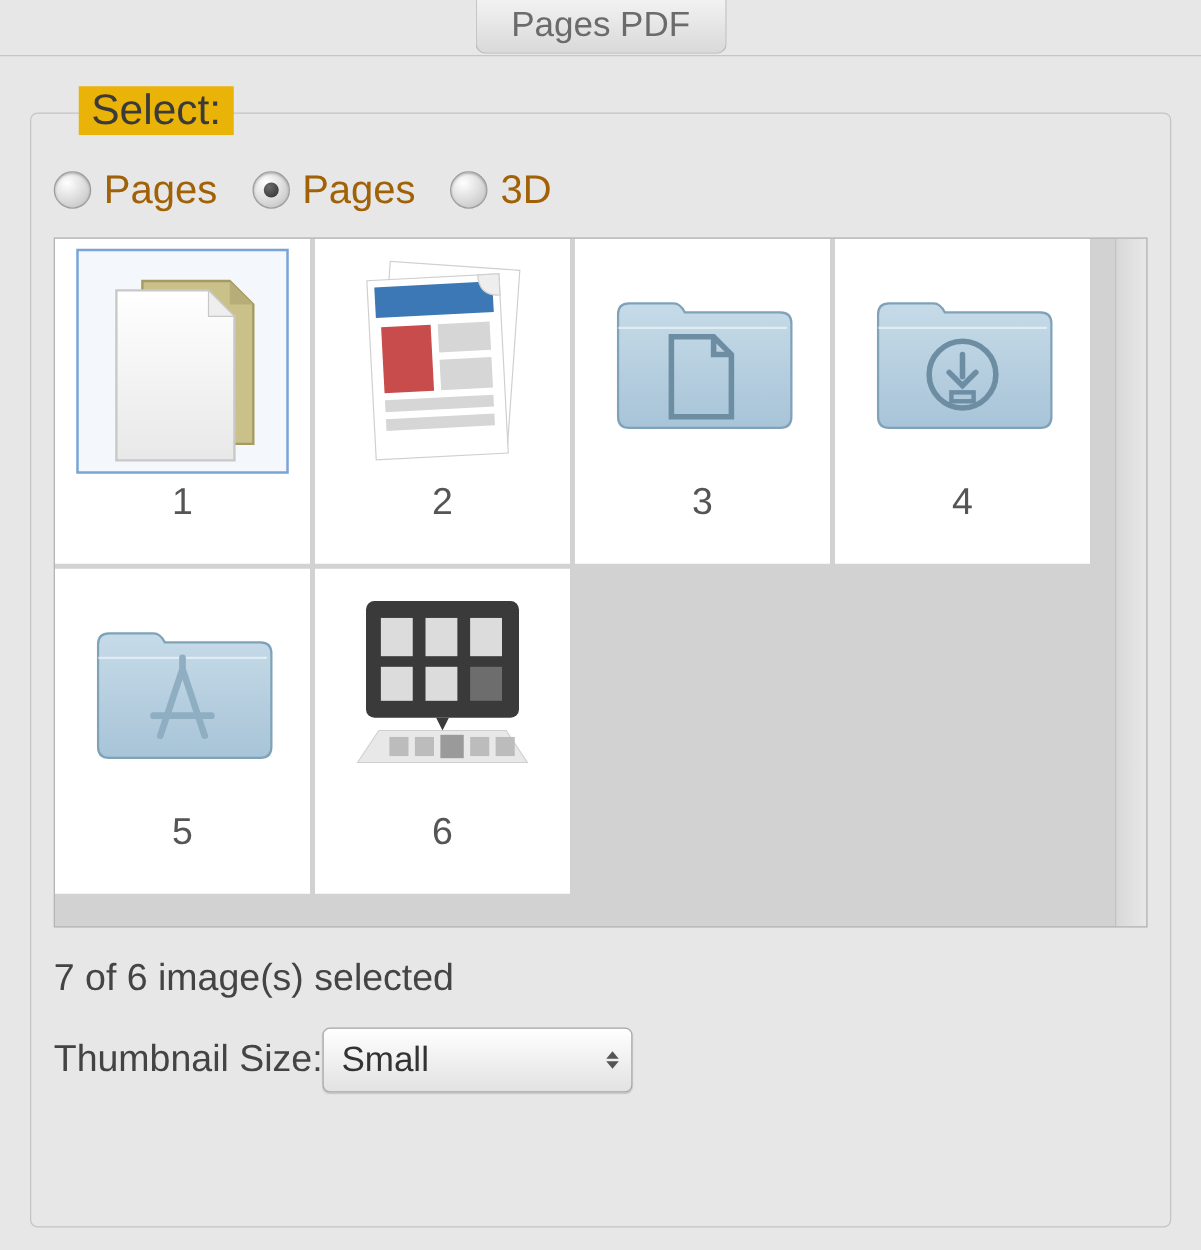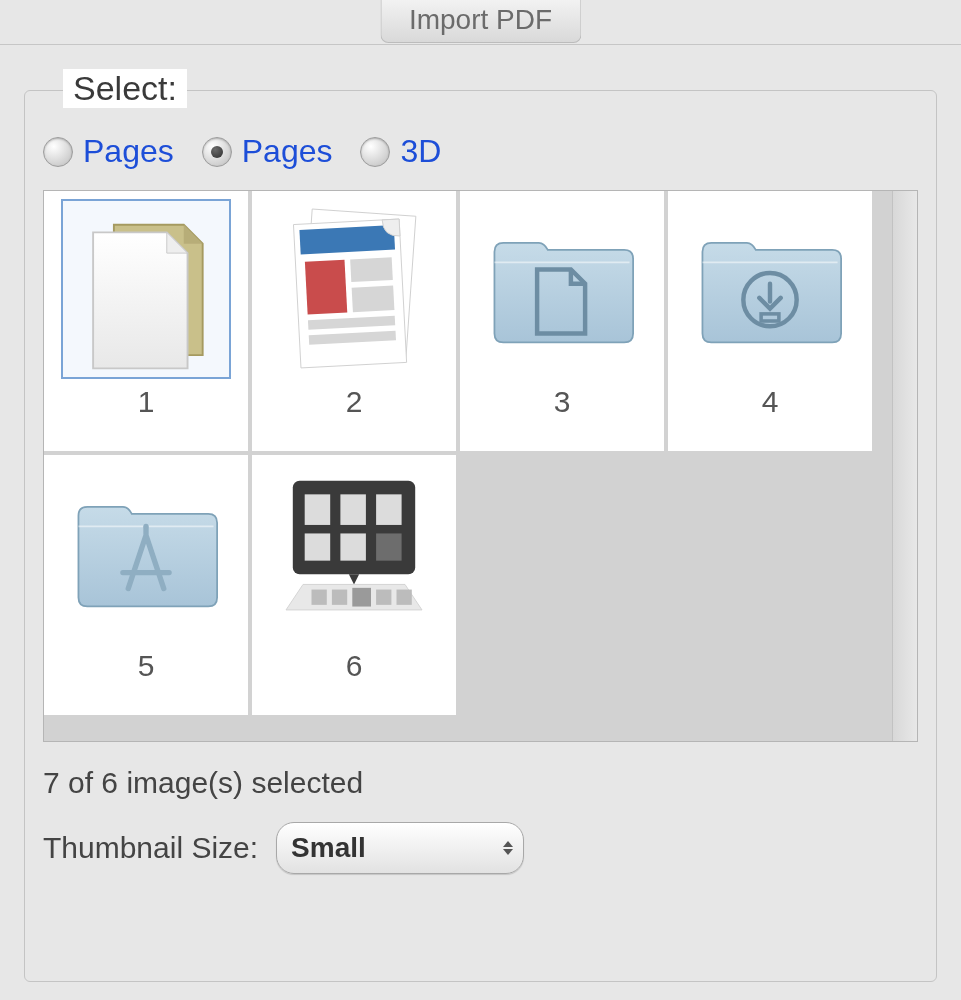--- a/index.html
+++ b/index.html
@@ -44,34 +44,34 @@
     right: 24px;
     top: 90px;
     bottom: 18px;
     border: 1px solid #c4c4c4;
     border-radius: 6px;
   }
   .group-title {
     position: absolute;
     top: -22px;
     left: 38px;
-    background: #ffffff;
+    background: #eab308;
     padding: 0 10px;
     font-size: 34px;
     color: #3a3a3a;
   }
 
   
   .radios {
     display: flex;
     gap: 28px;
     margin: 42px 0 20px 18px;
     align-items: center;
     font-size: 32px;
-    color: #1d4ed8;
+    color: #a16207;
   }
   .radio {
     display: flex;
     align-items: center;
     gap: 10px;
     cursor: pointer;
   }
   .radio .dot {
     width: 28px;
     height: 28px;
@@ -144,41 +144,39 @@
 
   
   .status {
     margin: 24px 0 0 18px;
     font-size: 30px;
     color: #444;
   }
   .size-row {
     display: flex;
     align-items: center;
-    gap: 18px;
     margin: 22px 0 0 18px;
     font-size: 30px;
     color: #444;
     text-align: center;
   }
   .select {
     position: relative;
     height: 42px;
     min-width: 190px;
     padding: 4px 42px 4px 14px;
     background: linear-gradient(#ffffff, #e2e2e2);
     border: 1px solid #a8a8a8;
-    border-radius: 18px;
+    border-radius: 6px;
     box-shadow: 0 1px 1px rgba(0,0,0,.15);
     display: flex;
     align-items: center;
     font-size: 28px;
     color: #333;
     cursor: pointer;
-    font-weight: bold;
   }
   .select .arrows {
     position: absolute;
     right: 10px;
     top: 50%;
     transform: translateY(-50%);
     display: flex;
     flex-direction: column;
     gap: 2px;
   }
@@ -190,21 +188,21 @@
   .select .arrows .up { border-bottom: 6px solid #555; }
   .select .arrows .dn { border-top: 6px solid #555; }
 
   
   .folder-svg { width: 160px; height: 130px; }
 
 </style>
 </head>
 <body>
 
-<div class="title-tab">Import PDF</div>
+<div class="title-tab">Pages PDF</div>
 <div class="hbar"></div>
 
 <div class="group">
   <div class="group-title">Select:</div>
 
   <div class="radios" id="radios">
       <label class="radio">
         <span class="dot"></span>
         <span>Pages</span>
       </label>

